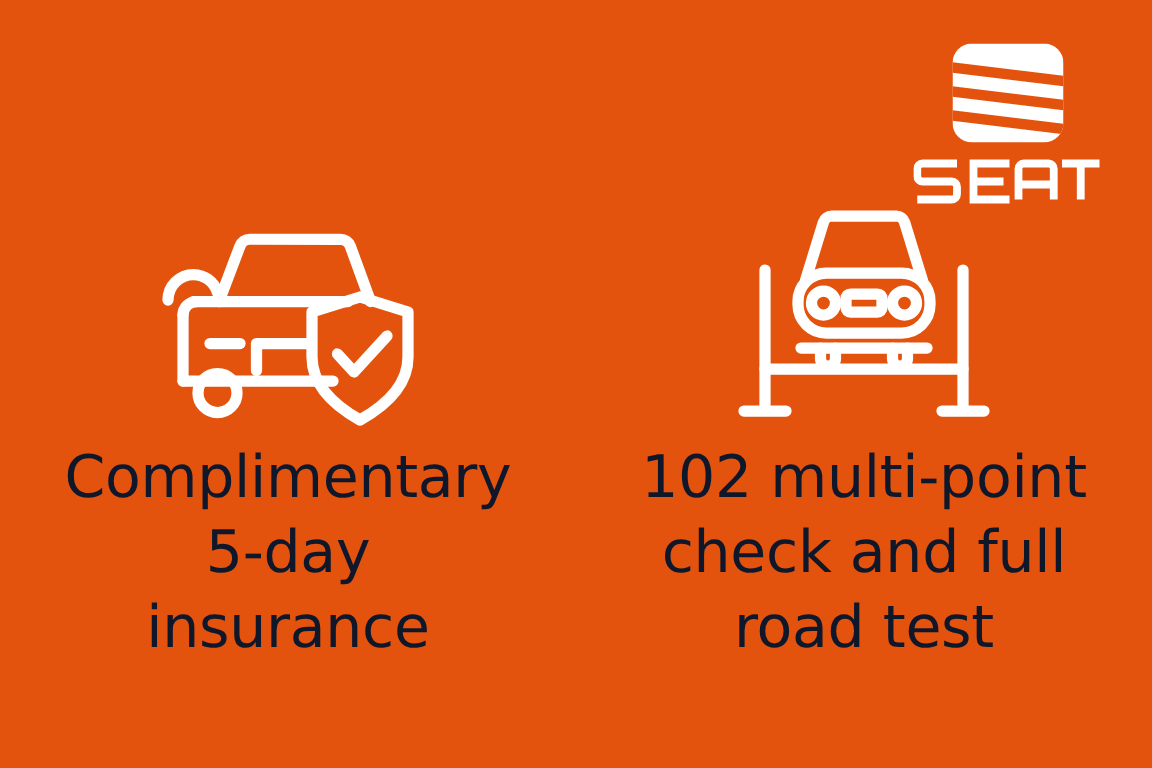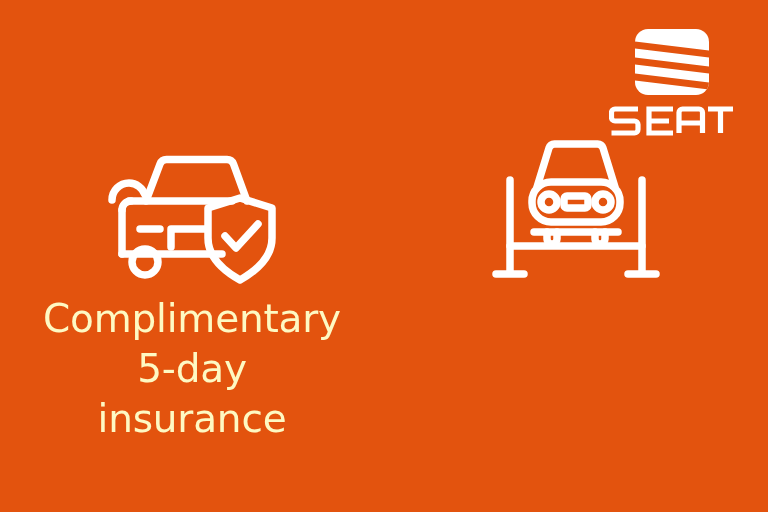--- a/index.html
+++ b/index.html
@@ -65,21 +65,21 @@
     height: 160px;
     display: block;
   }
   .feature-icon-right {
     width: 200px;
     height: 160px;
     display: block;
   }
   .feature-caption {
     margin-top: 6px;
-    color: #fef9c3;
+    color: #0f172a;
     font-size: 39px;
     line-height: 50px;
     font-weight: 400;
     text-align: center;
     letter-spacing: -0.2px;
     white-space: pre-line;
     font-family: "DejaVu Sans", sans-serif;
   }
   .feature-col-left .feature-caption { width: 360px; }
   .feature-col-right .feature-caption { width: 360px; }
@@ -171,16 +171,19 @@
 
           <path d="M34 118 H166"></path>
 
           <path d="M34 52 V144"></path>
           <path d="M166 52 V144"></path>
 
           <path d="M20 146 H48"></path>
           <path d="M152 146 H180"></path>
         </g>
       </svg>
+      <div class="feature-caption">102 multi-point
+check and full
+road test</div>
     </div>
 
   </div>
 </div>
 
 </body></html>

